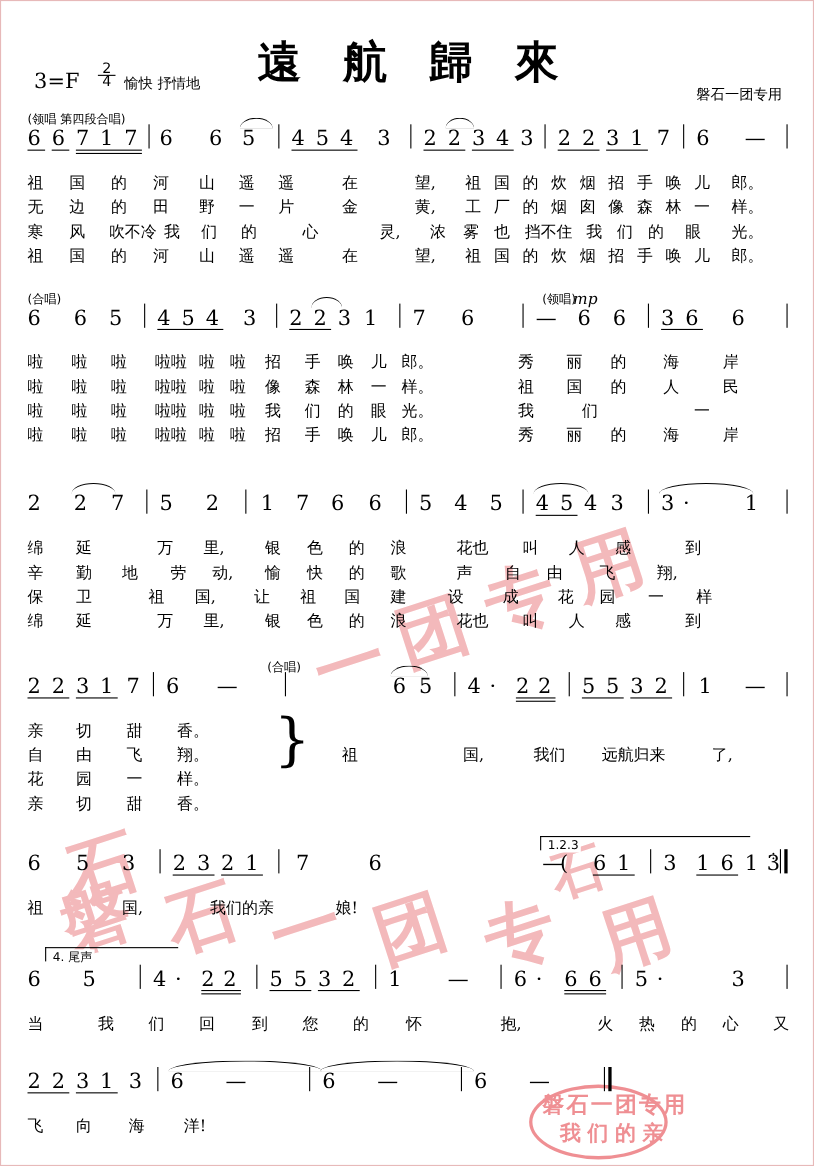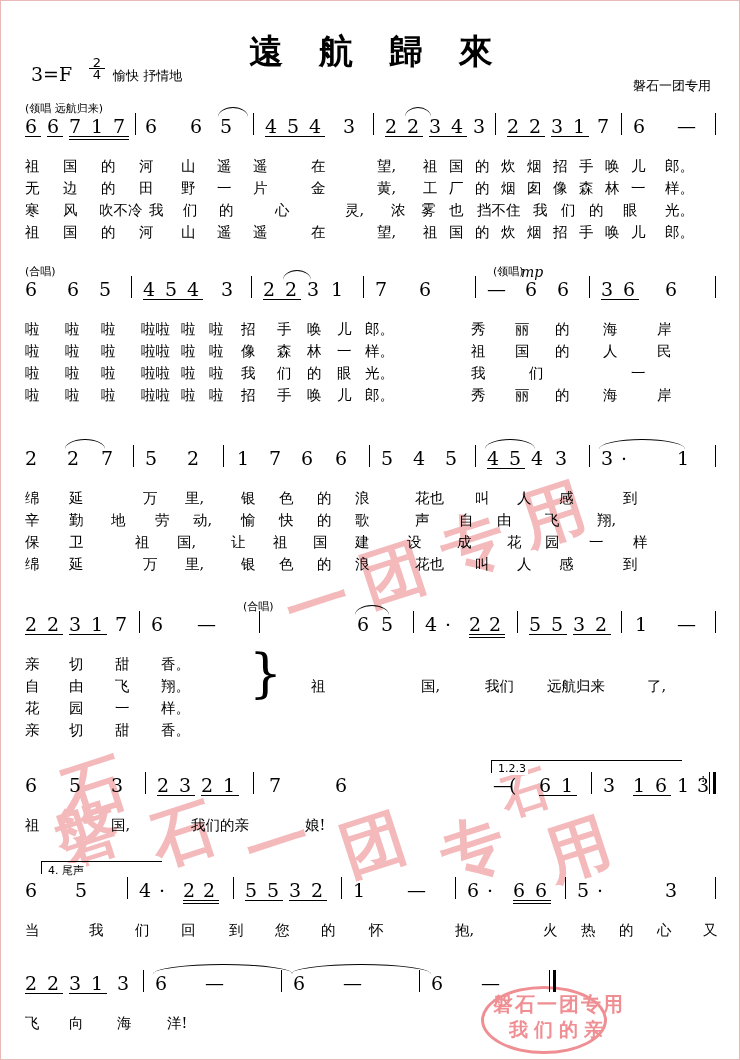--- a/index.html
+++ b/index.html
@@ -23,21 +23,21 @@
   }
 
   
   .title {
     position: absolute;
     top: 28px;
     left: 0;
     width: 740px;
     text-align: center;
     font-family: "DejaVu Serif", "Liberation Serif", serif;
-    font-size: 34px;
+    font-size: 40px;
     font-weight: bold;
     letter-spacing: 12px;
     text-indent: 12px;
   }
 
   
   .key-sig {
     position: absolute;
     left: 30px;
     top: 62px;
@@ -213,21 +213,21 @@
 
   <div class="key-sig">3=F</div>
   <div class="meter">
     <span class="num">2</span>
     <span class="den">4</span>
   </div>
   <div class="tempo-mark">愉快 抒情地</div>
   <div class="composer-credit">磐石一团专用</div>
 
   <div class="system" style="top:100px;">
-    <div class="part-label" style="left:24px; top:0px;">(领唱 远航归来)</div>
+    <div class="part-label" style="left:24px; top:0px;">(领唱 第四段合唱)</div>
 
     <div class="notes" style="margin-top:14px;">
 
       <span class="n" style="left:0px;">6</span>
       <span class="n" style="left:22px;">6</span>
       <span class="n" style="left:44px;">7</span>
       <span class="n" style="left:66px;">1</span>
       <span class="n" style="left:88px;">7</span>
       <div class="underline1" style="left:0px; top:21px; width:16px;"></div>
       <div class="underline1" style="left:22px; top:21px; width:16px;"></div>

